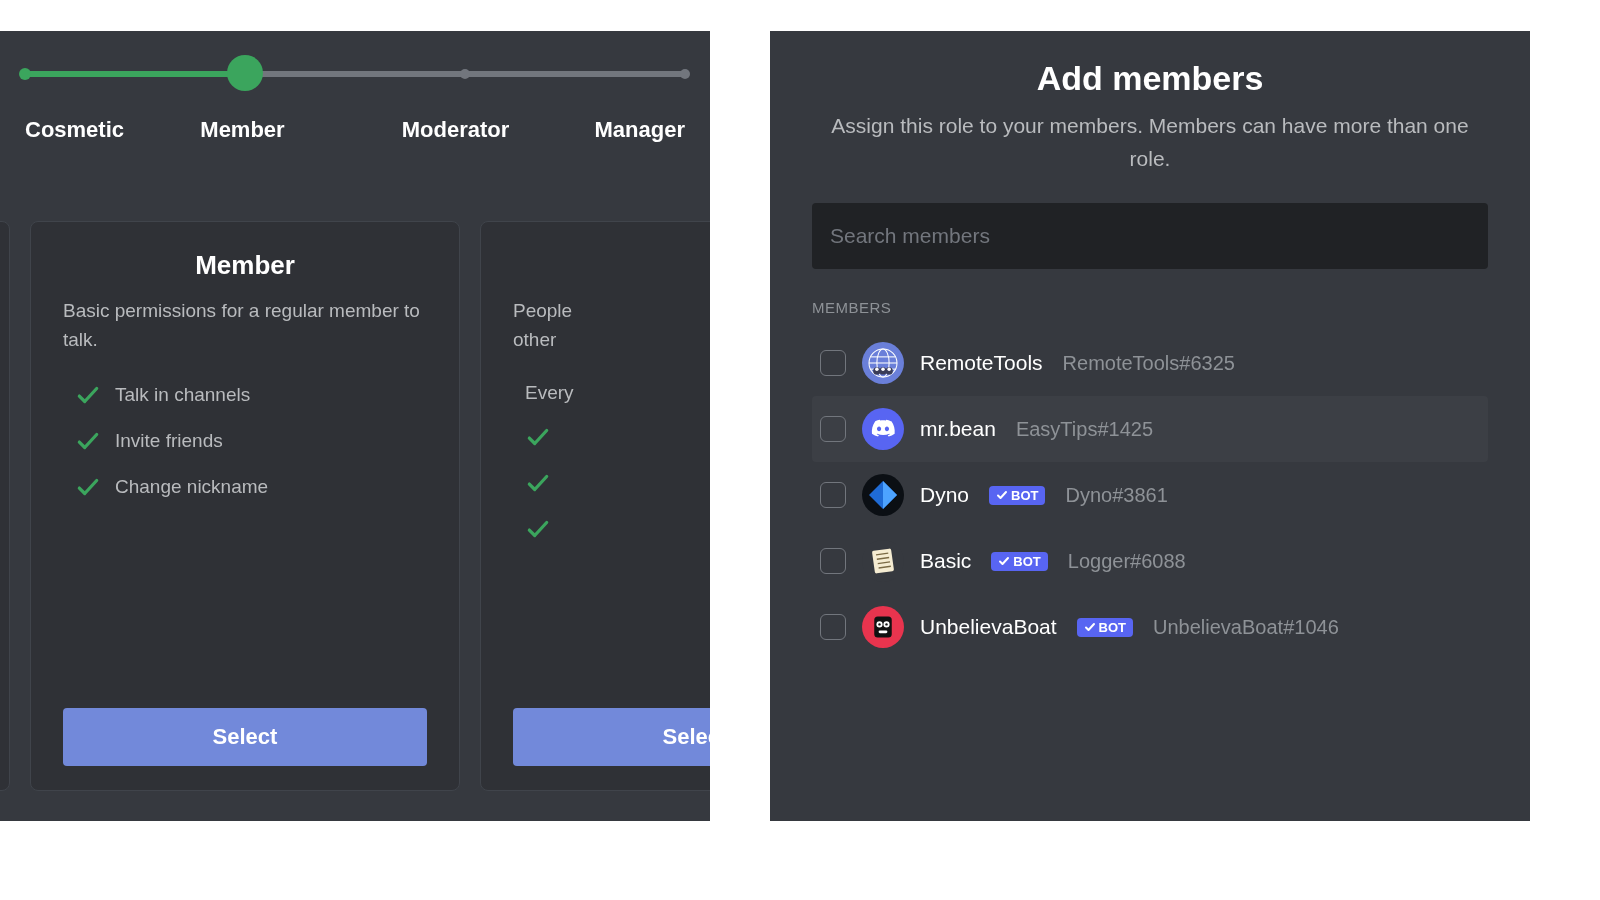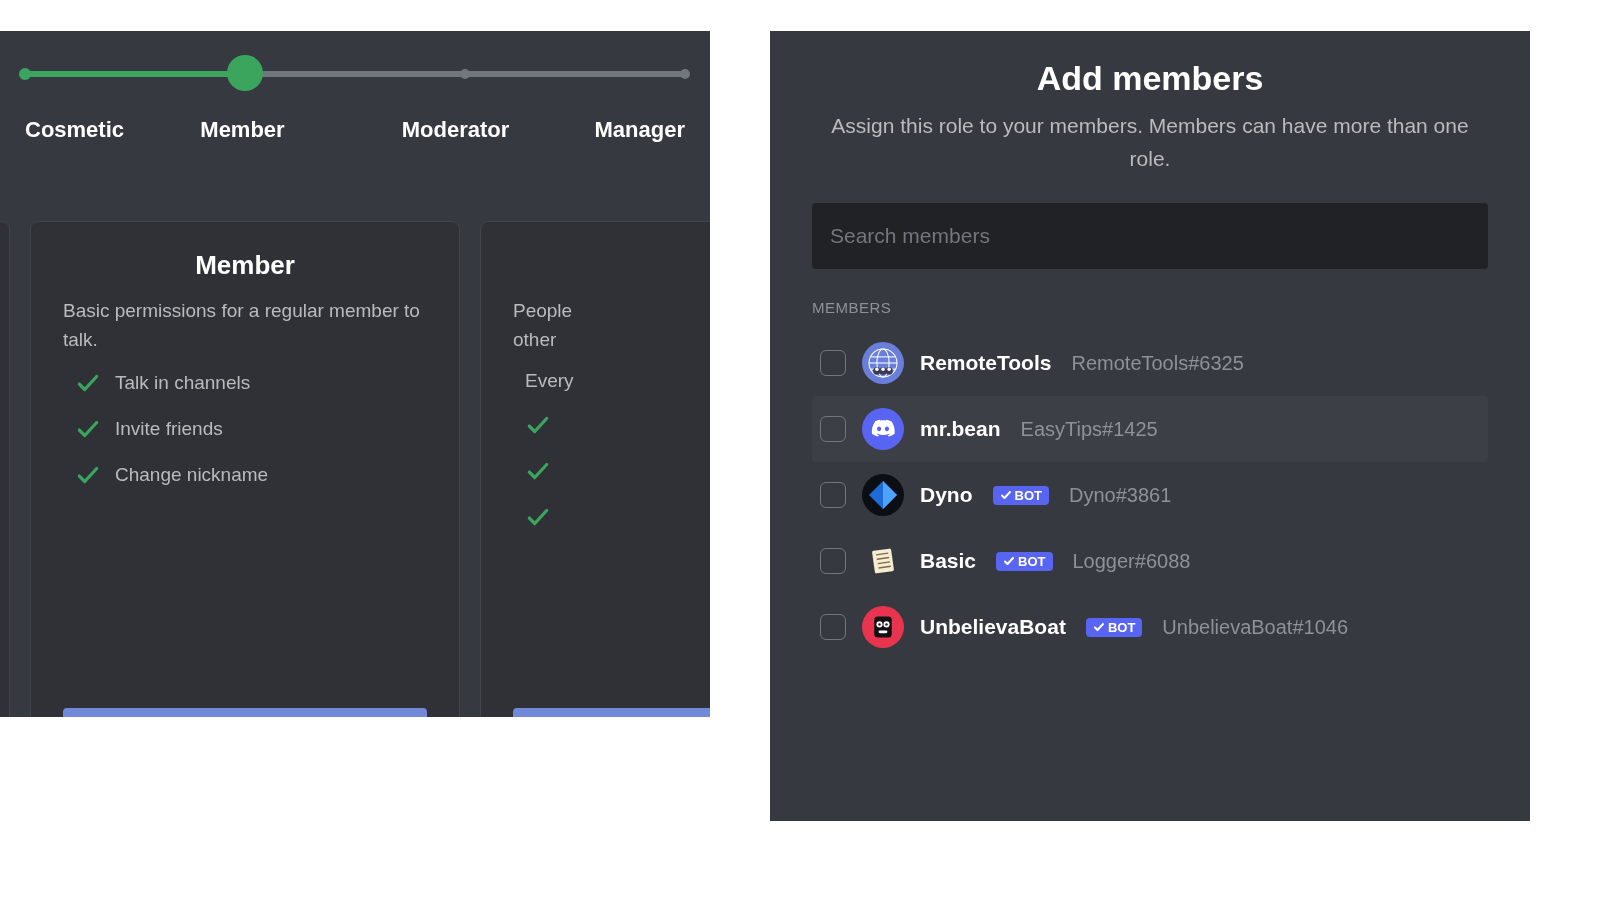--- a/index.html
+++ b/index.html
@@ -31,21 +31,21 @@
     position: relative;
     background: #ffffff;
   }
 
   
   .panel-left {
     position: absolute;
     left: 0;
     top: 31px;
     width: 710px;
-    height: 686px;
+    height: 790px;
     background: var(--bg);
     overflow: hidden;
     padding-top: 28px;
   }
   .stepper {
     position: relative;
     width: 660px;
     margin: 0 auto 18px auto;
     height: 40px;
   }
@@ -129,21 +129,21 @@
     color: var(--text-primary);
     font-size: 26px;
     font-weight: 800;
     margin: 0 0 16px 0;
     text-align: center;
   }
   .role-desc {
     color: var(--text-secondary);
     font-size: 19px;
     line-height: 1.5;
-    margin-bottom: 6px;
+    margin-bottom: 18px;
   }
   .perm-list {
     list-style: none;
     padding: 0;
     margin: 0 0 0 12px;
     flex: 1;
   }
   .perm-list li {
     display: flex;
     align-items: center;
@@ -240,21 +240,21 @@
     border-radius: 50%;
     flex: 0 0 42px;
     display:flex;
     align-items:center;
     justify-content:center;
   }
   .avatar svg { width: 100%; height: 100%; }
   .member-name {
     color: var(--text-primary);
     font-size: 21px;
-    font-weight: 700;
+    font-weight: 400;
   }
   .bot-badge {
     background: #5865f2;
     color: #fff;
     font-size: 13px;
     font-weight: 700;
     padding: 2px 7px;
     border-radius: 4px;
     display: inline-flex;
     align-items: center;

